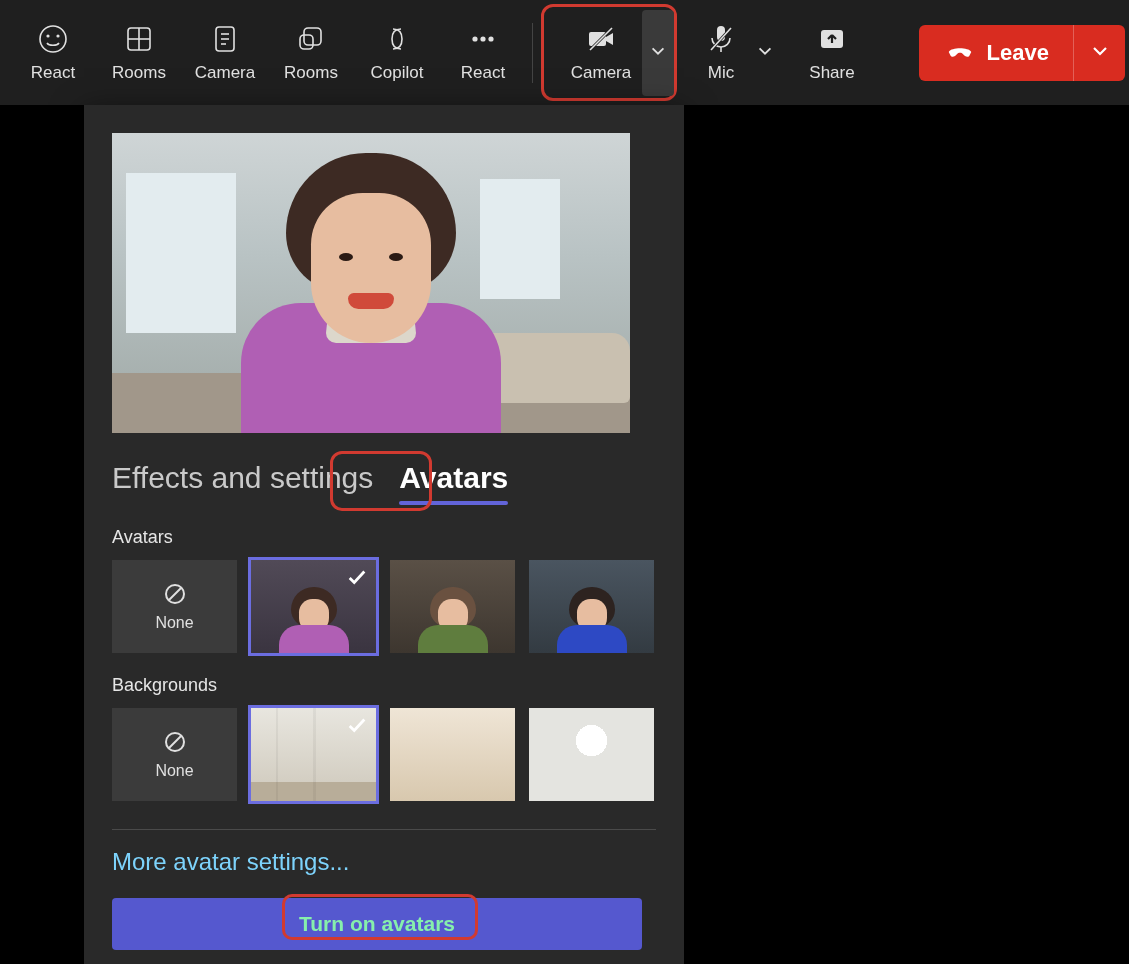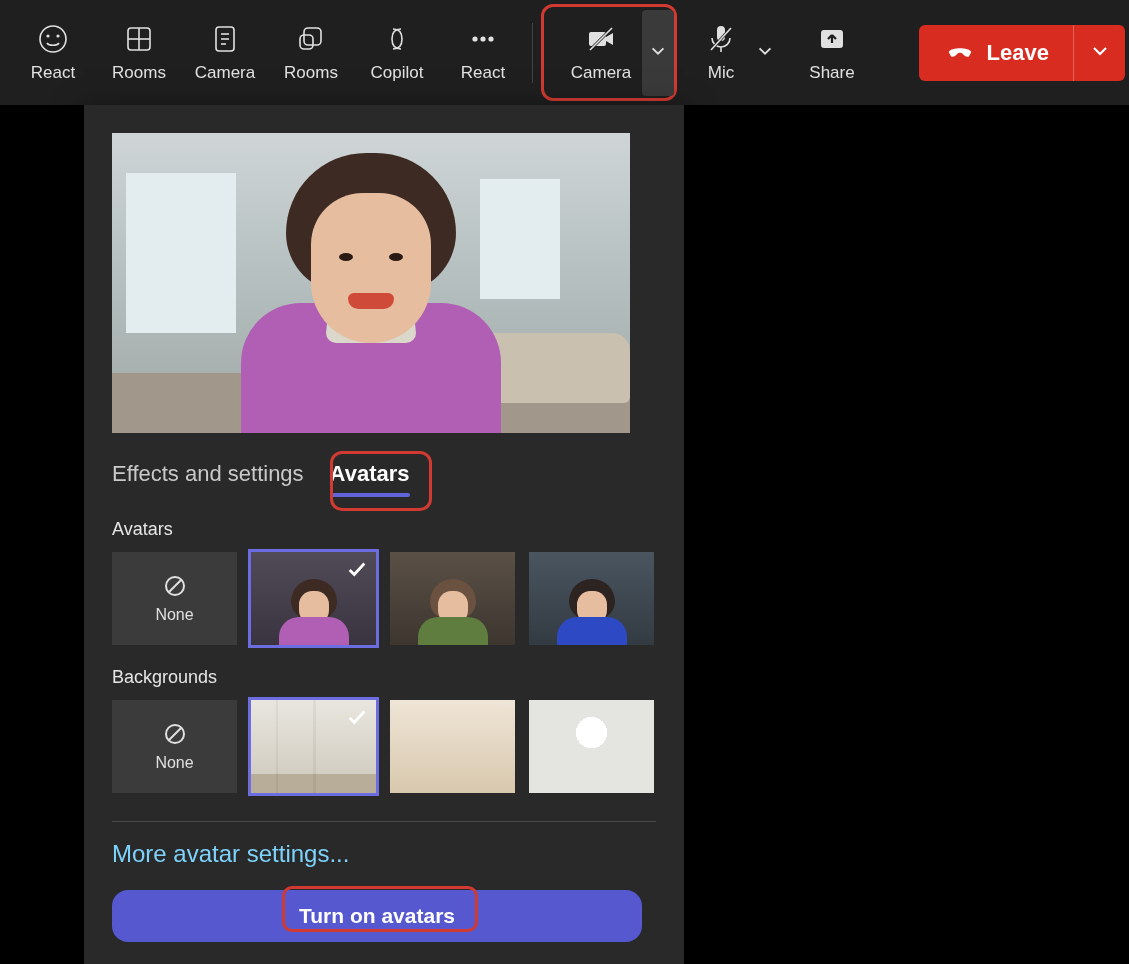--- a/index.html
+++ b/index.html
@@ -173,21 +173,21 @@
 
   
   .tabs {
     display: flex;
     align-items: flex-end;
     gap: 26px;
     margin-top: 28px;
     position: relative;
   }
   .tab {
-    font-size: 22px;
+    font-size: 30px;
     color: #c9c9c9;
     cursor: pointer;
     padding-bottom: 10px;
   }
   .tab.active {
     color: #fff;
     font-weight: 600;
     position: relative;
   }
   .tab.active::after {
@@ -274,28 +274,28 @@
   .more-settings {
     font-size: 24px;
     color: #7dd3fc;
     margin-bottom: 22px;
   }
 
   .primary-btn {
     width: 530px;
     height: 52px;
     background: #5558cf;
-    color: #ffffff;
+    color: #86efac;
     font-size: 21px;
     font-weight: 600;
     display: flex;
     align-items: center;
     justify-content: center;
     cursor: pointer;
-    border-radius: 16px;
+    border-radius: 4px;
     position: relative;
   }
   .btn-highlight {
     position: absolute;
     border: 3px solid #d13a30;
     border-radius: 10px;
     pointer-events: none;
   }
 </style>
 </head>

